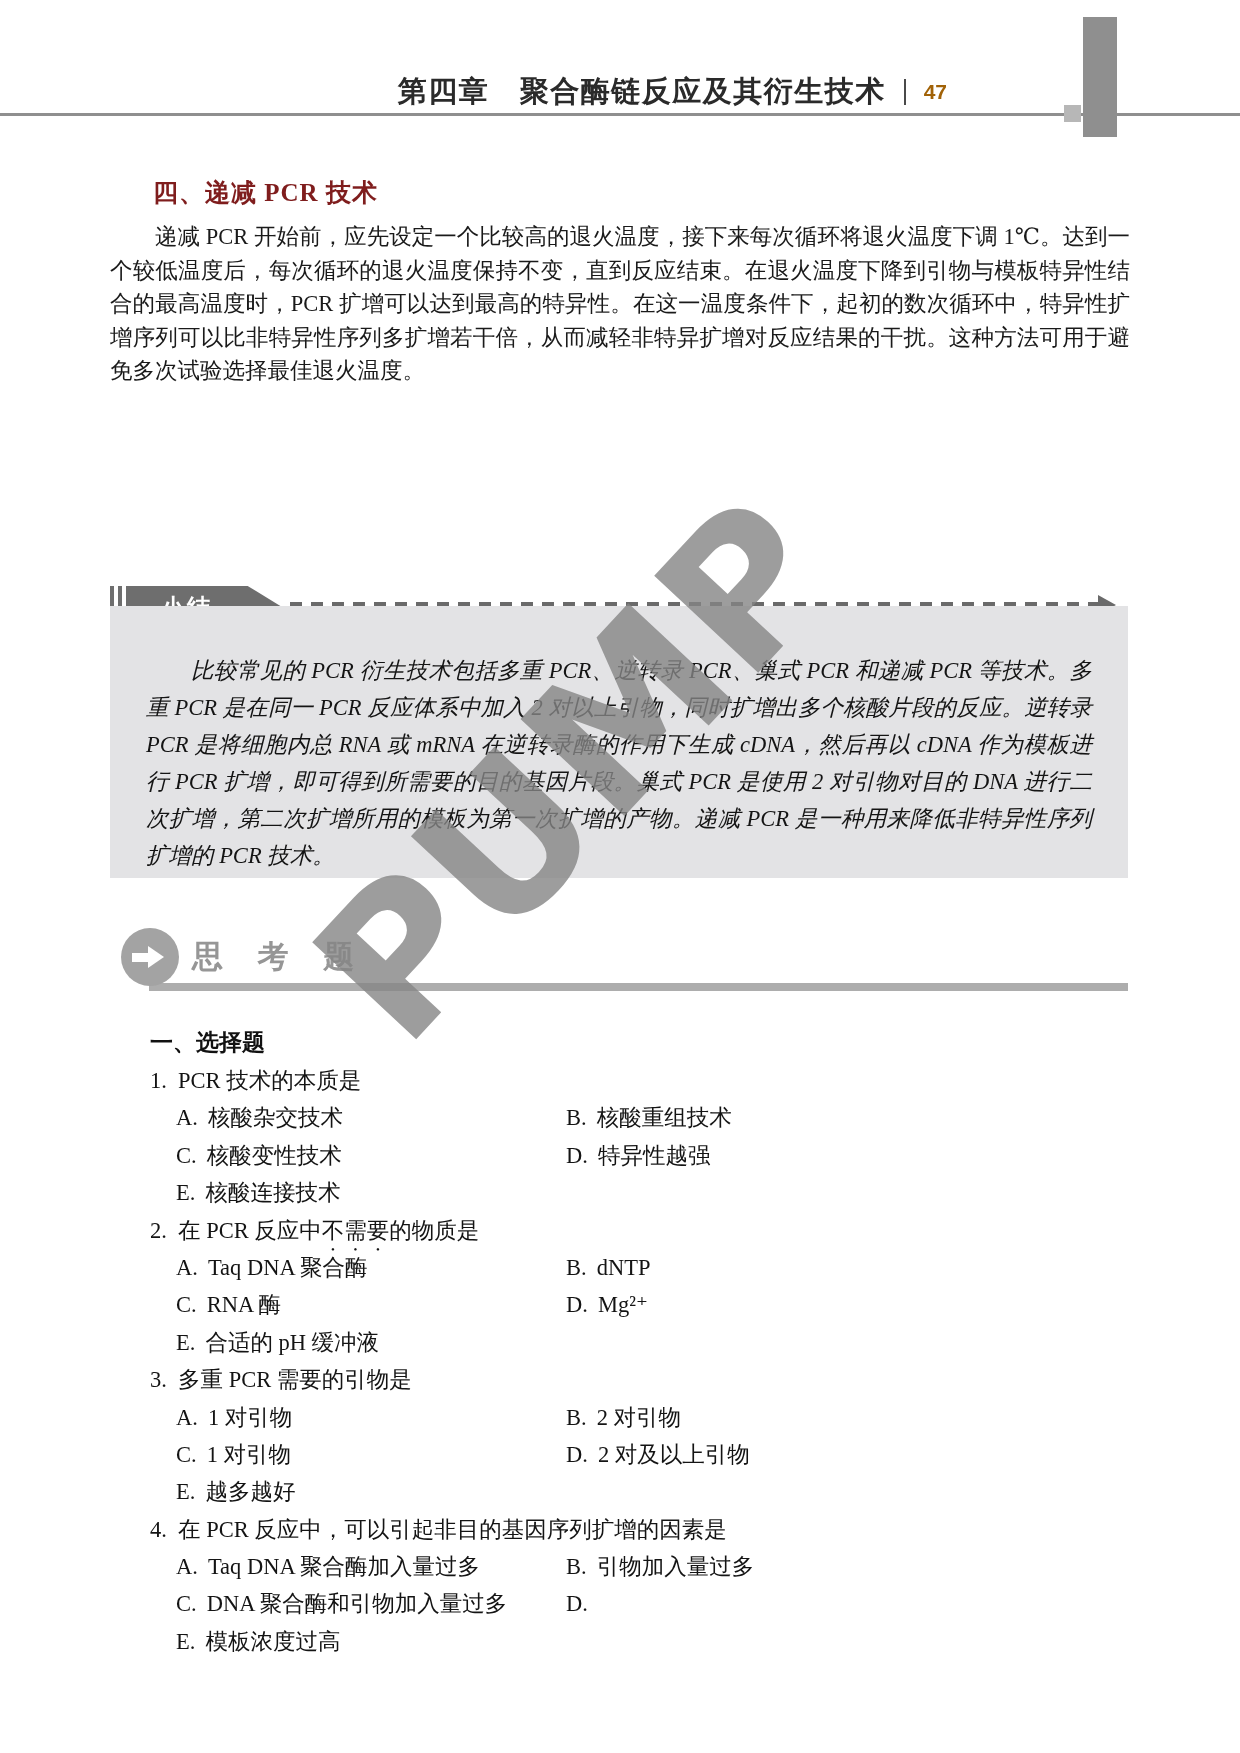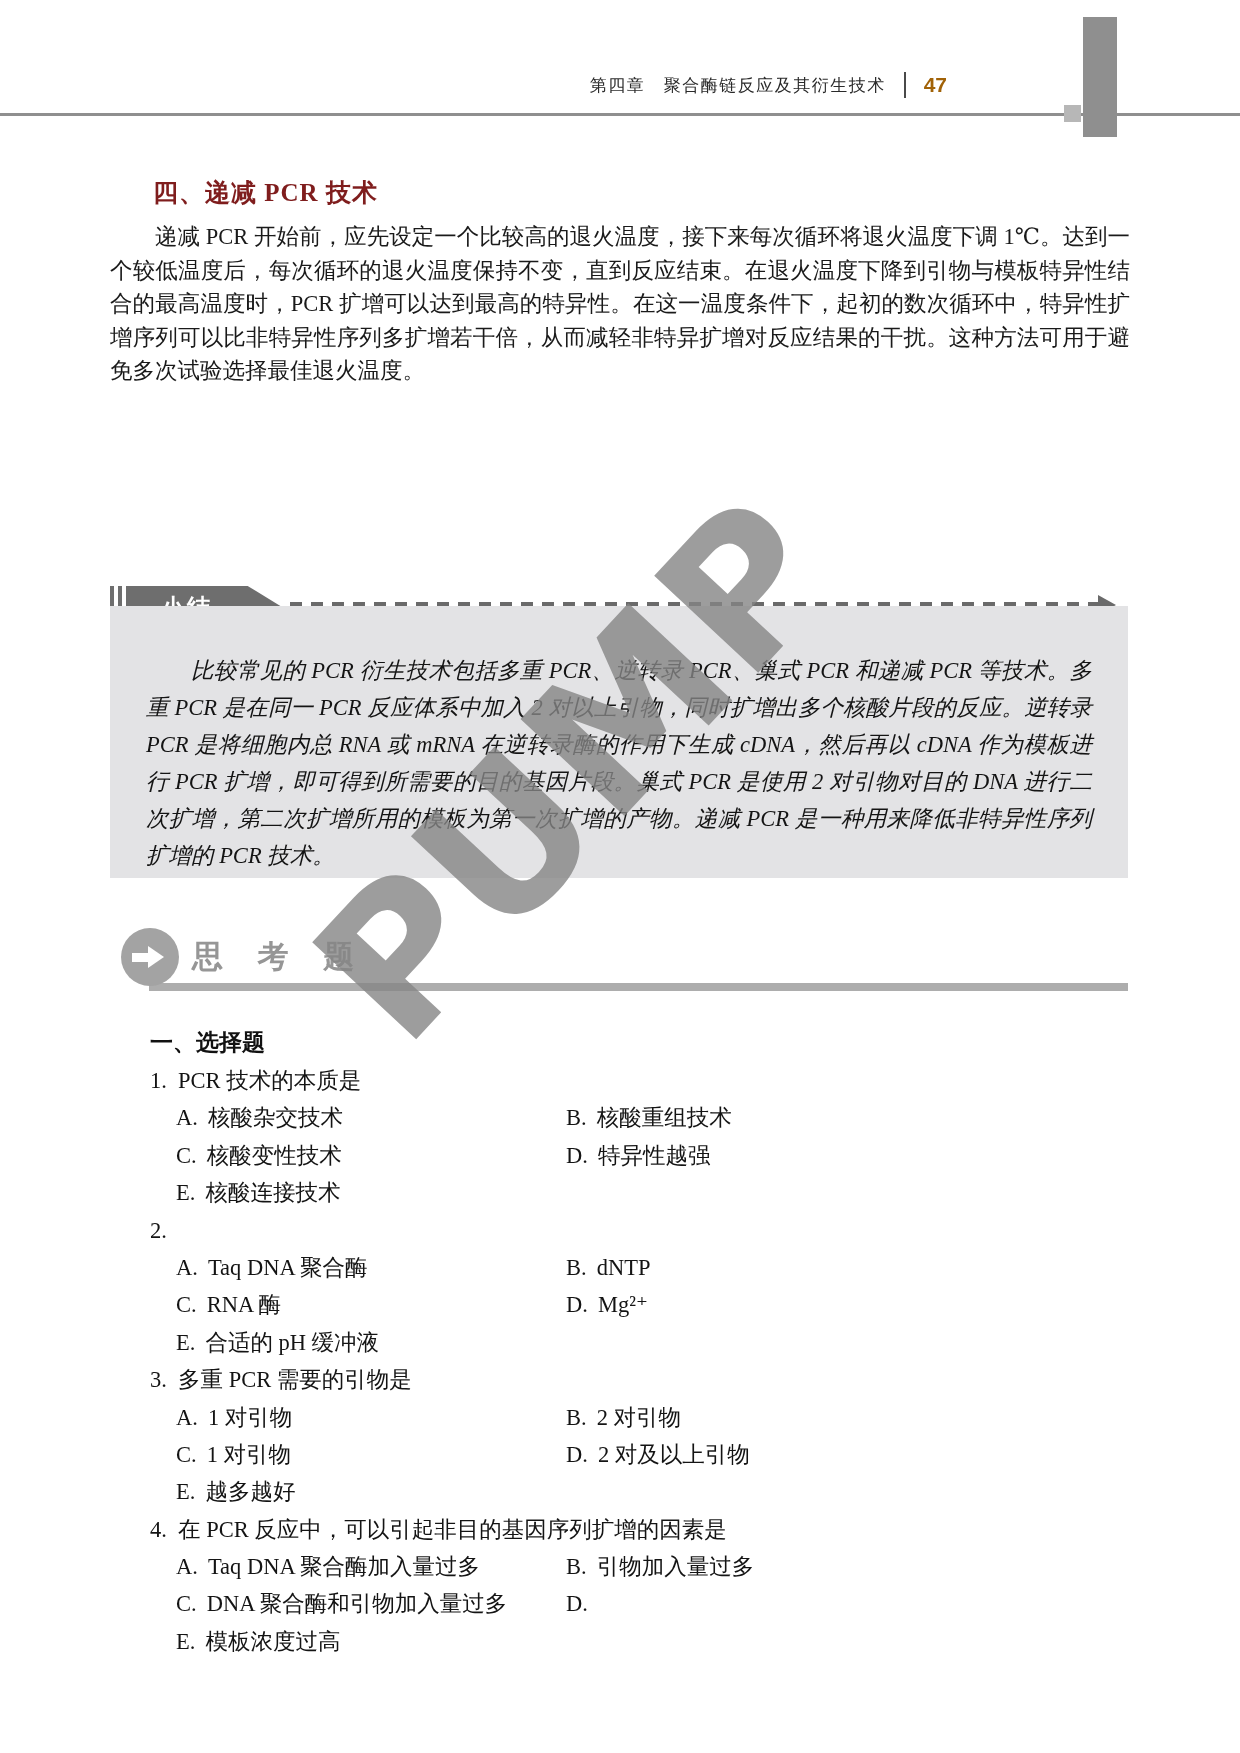--- a/index.html
+++ b/index.html
@@ -6,21 +6,21 @@
   .page{
     position:relative;width:1240px;height:1753px;background:#ffffff;
     margin:0 auto;overflow:hidden;
     font-family:"Liberation Serif","DejaVu Serif",serif;color:#1a1a1a;
   }
   
   .hdr-row{
     position:absolute;top:72px;right:293px;display:flex;align-items:center;
     font-family:"Liberation Sans","DejaVu Sans",sans-serif;
   }
-  .hdr-title{font-size:17px;font-weight:400;letter-spacing:1.5px;color:#2a2a2a;}
+  .hdr-title{font-size:29px;font-weight:700;letter-spacing:1.5px;color:#2a2a2a;}
   .hdr-divider{width:2px;height:26px;background:#4a4a4a;margin:0 18px;}
   .hdr-pagenum{font-size:21px;font-weight:600;color:#a16207;}
   .hdr-rule{position:absolute;top:113px;left:0;width:1240px;height:3px;background:#8f8f8f;}
   .hdr-bar{position:absolute;top:17px;left:1083px;width:34px;height:120px;background:#8f8f8f;}
   .hdr-square{position:absolute;top:105px;left:1064px;width:17px;height:17px;background:#b7b7b7;}
   
   .sec-title{
     position:absolute;top:176px;left:153px;
     font-size:25px;font-weight:bold;letter-spacing:1px;color:#7f1d1d;
   }
@@ -169,20 +169,21 @@
     </div>
     <div class="opt-row">
       <span class="opt">
           <span class="lbl">E.</span>
           <span>核酸连接技术</span>
         </span>
     </div>
 
     <div class="q-row">
       <span class="q-num">2.</span>
+      <span><span>在 PCR 反应中</span><span class="em-dots">不需要</span><span>的物质是</span></span>
     </div>
     <div class="opt-row">
       <span class="opt">
           <span class="lbl">A.</span>
           <span>Taq DNA 聚合酶</span>
         </span>
       <span class="opt">
           <span class="lbl">B.</span>
           <span>dNTP</span>
         </span>

